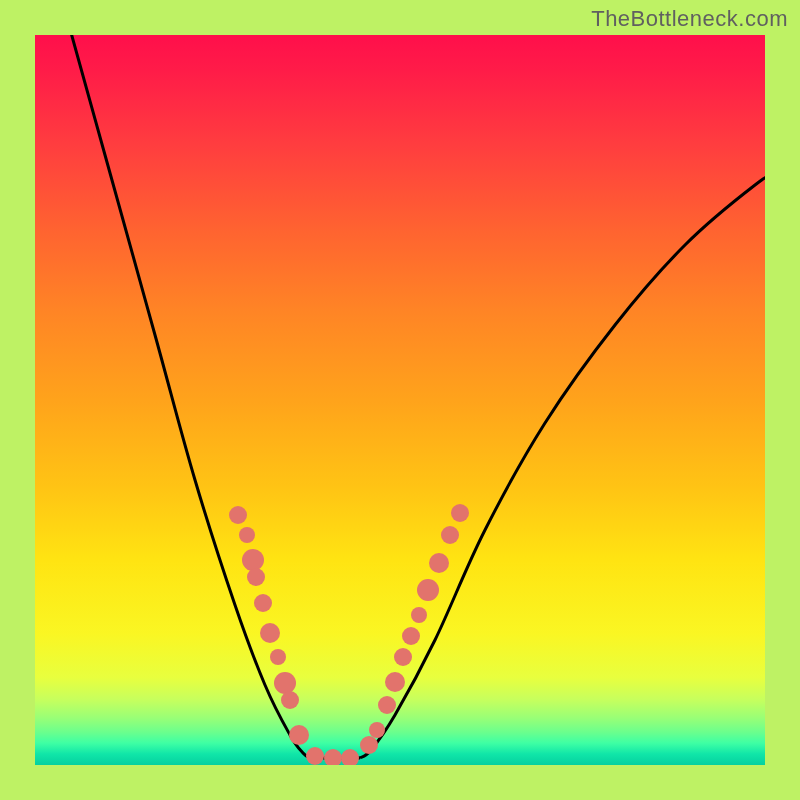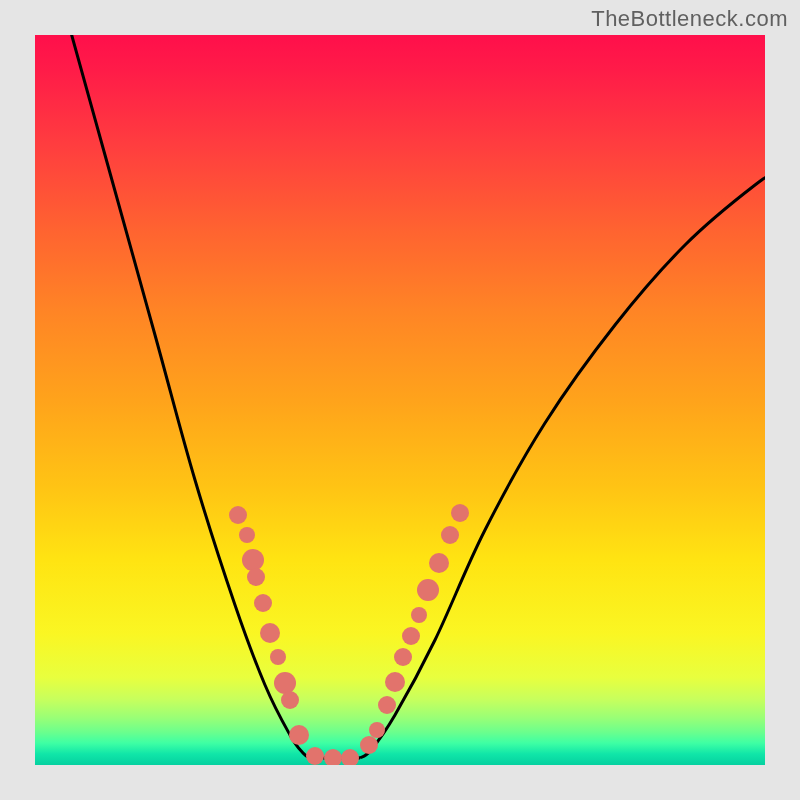--- a/index.html
+++ b/index.html
@@ -6,21 +6,21 @@
     margin: 0;
     padding: 0;
     width: 800px;
     height: 800px;
     overflow: hidden;
     font-family: Arial, Helvetica, sans-serif;
   }
   .frame {
     width: 800px;
     height: 800px;
-    background: #e5e5e5;
+    background: #bef264;
     position: relative;
   }
   .watermark {
     position: absolute;
     top: 6px;
     right: 12px;
     color: #606060;
     font-size: 22px;
     font-weight: 400;
     z-index: 10;

